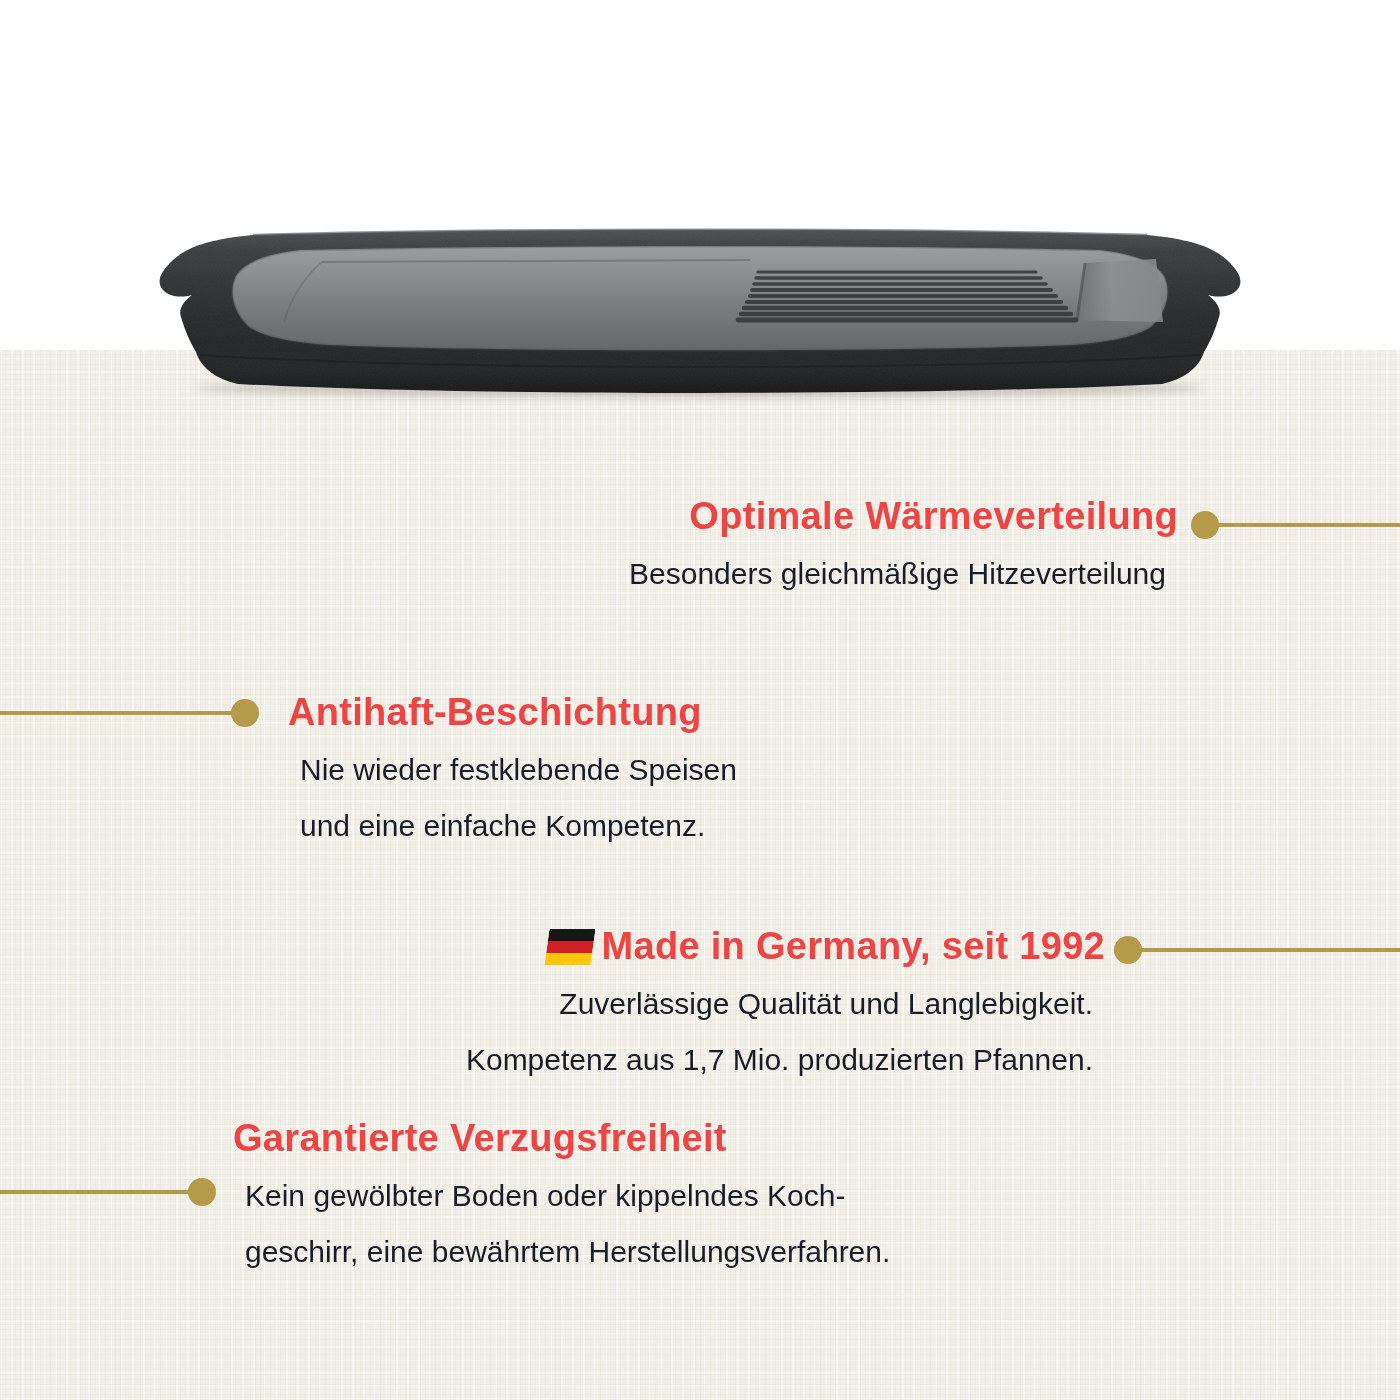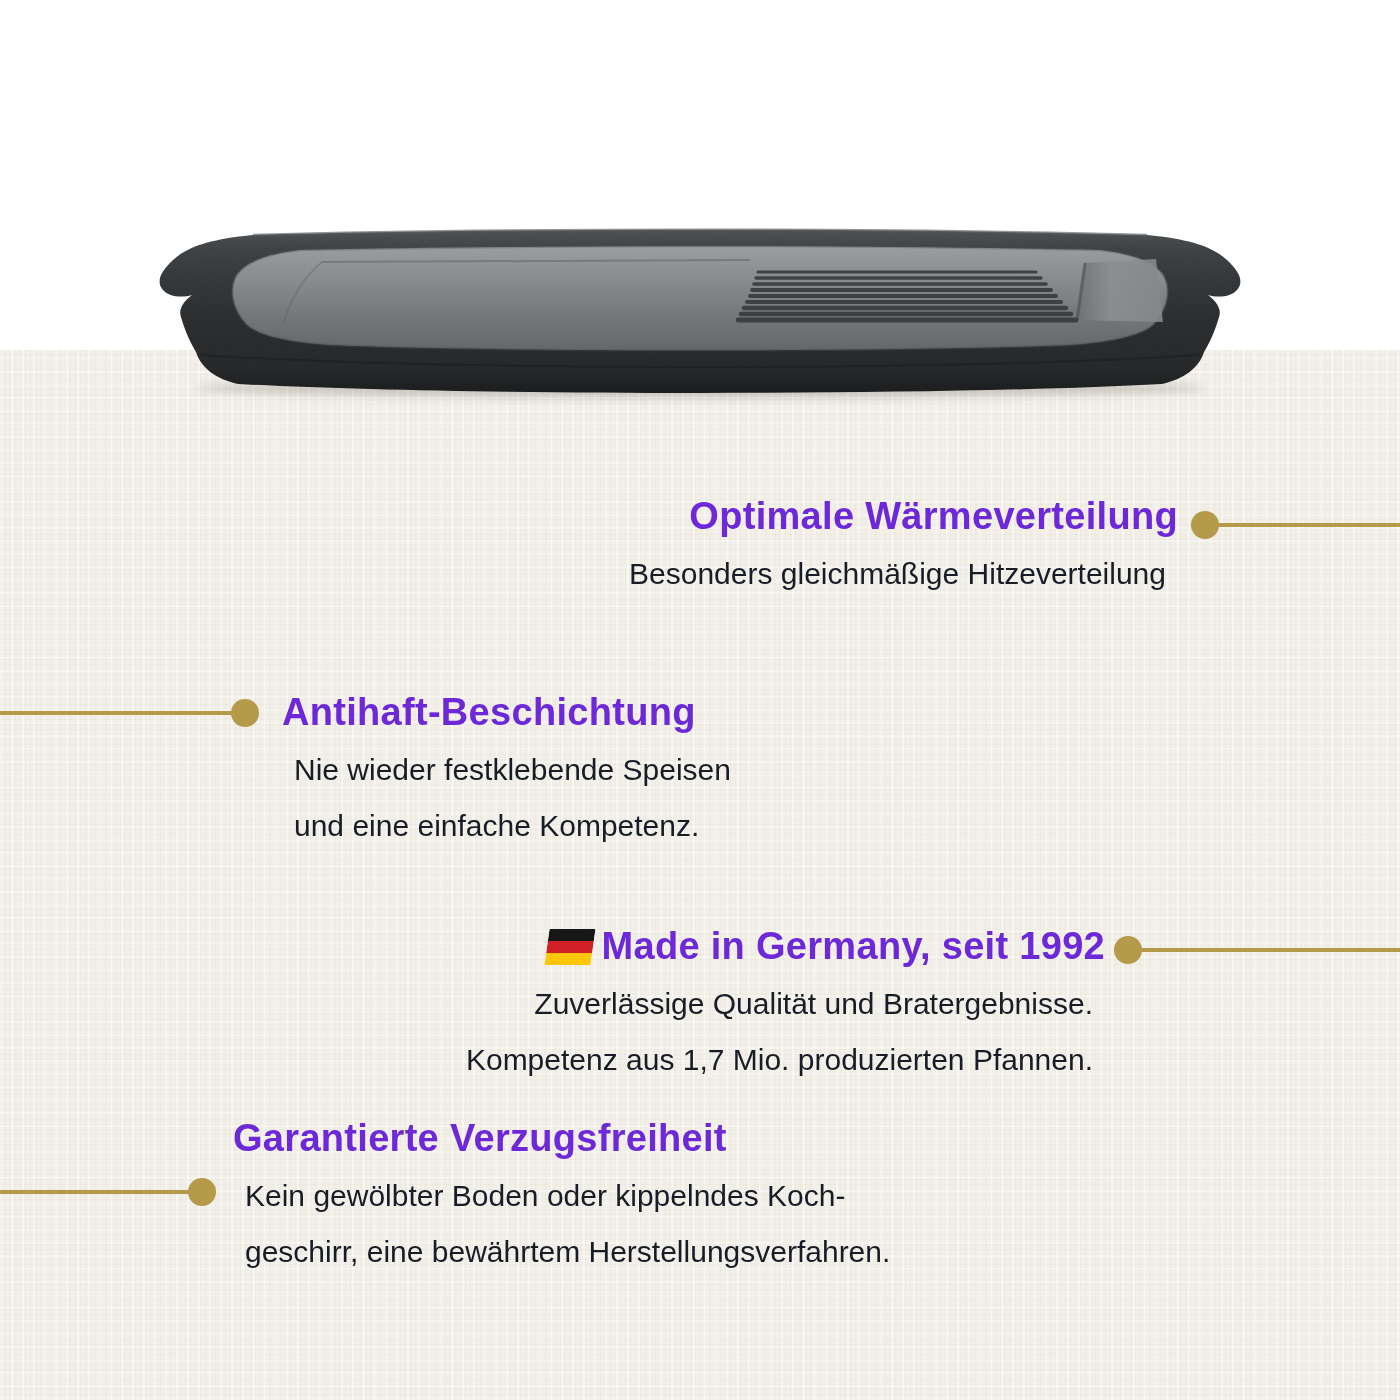--- a/index.html
+++ b/index.html
@@ -16,26 +16,26 @@
       repeating-linear-gradient(90deg, rgba(140,125,95,0.045) 0 1px, transparent 1px 5px),
       repeating-linear-gradient(0deg, rgba(140,125,95,0.04) 0 1px, transparent 1px 5px),
       repeating-linear-gradient(90deg, rgba(255,255,255,0.45) 0 2px, transparent 2px 11px),
       repeating-linear-gradient(0deg, rgba(255,255,255,0.35) 0 2px, transparent 2px 13px);
   }
   
   .pan-wrap { position:absolute; left:150px; top:205px; width:1100px; height:200px; }
   
   .callout { position:absolute; color:#141a21; }
   .callout-title {
-    margin:0; font-size:38px; line-height:1.2; font-weight:700; letter-spacing:0.3px; color:#6d28d9;
+    margin:0; font-size:38px; line-height:1.2; font-weight:700; letter-spacing:0.3px; color:#ef4444;
   }
   .callout-line { margin:12px; font-size:30px; line-height:44px; font-weight:400; color:#171d26; }
   .align-right { text-align:right; }
   .c1 { left:478px; top:494px; width:700px; }
-  .c2 { left:282px; top:690px; width:640px; }
+  .c2 { left:288px; top:690px; width:640px; }
   .c3 { left:385px; top:924px; width:720px; }
   .c4 { left:233px; top:1116px; width:800px; }
   .title-row { display:flex; align-items:center; justify-content:flex-end; gap:9px; }
   
   .flag {
     width:46px; height:36px; display:inline-flex; flex-direction:column;
     transform:skewX(-8deg); border-radius:1px; overflow:hidden; flex:0 0 auto;
   }
   .flag .stripe { flex:1 1 0; }
   
@@ -185,21 +185,21 @@
 
   <section class="callout c3 align-right">
     <div class="title-row">
       <span class="flag">
         <span class="stripe" style="background: rgb(23, 23, 23);"></span>
         <span class="stripe" style="background: rgb(208, 31, 38);"></span>
         <span class="stripe" style="background: rgb(254, 199, 12);"></span>
       </span>
       <h2 class="callout-title">Made in Germany, seit 1992</h2>
     </div>
-    <p class="callout-line">Zuverlässige Qualität und Bratergebnisse.</p>
+    <p class="callout-line">Zuverlässige Qualität und Langlebigkeit.</p>
     <p class="callout-line">Kompetenz aus 1,7 Mio. produzierten Pfannen.</p>
   </section>
   <div class="dot d3" style="background: rgb(181, 154, 74);"></div>
   <div class="lead l3" style="background: rgb(181, 154, 74);"></div>
 
   <section class="callout c4">
     <h2 class="callout-title">Garantierte Verzugsfreiheit</h2>
     <p class="callout-line">Kein gewölbter Boden oder kippelndes Koch-</p>
     <p class="callout-line">geschirr, eine bewährtem Herstellungsverfahren.</p>
   </section>

